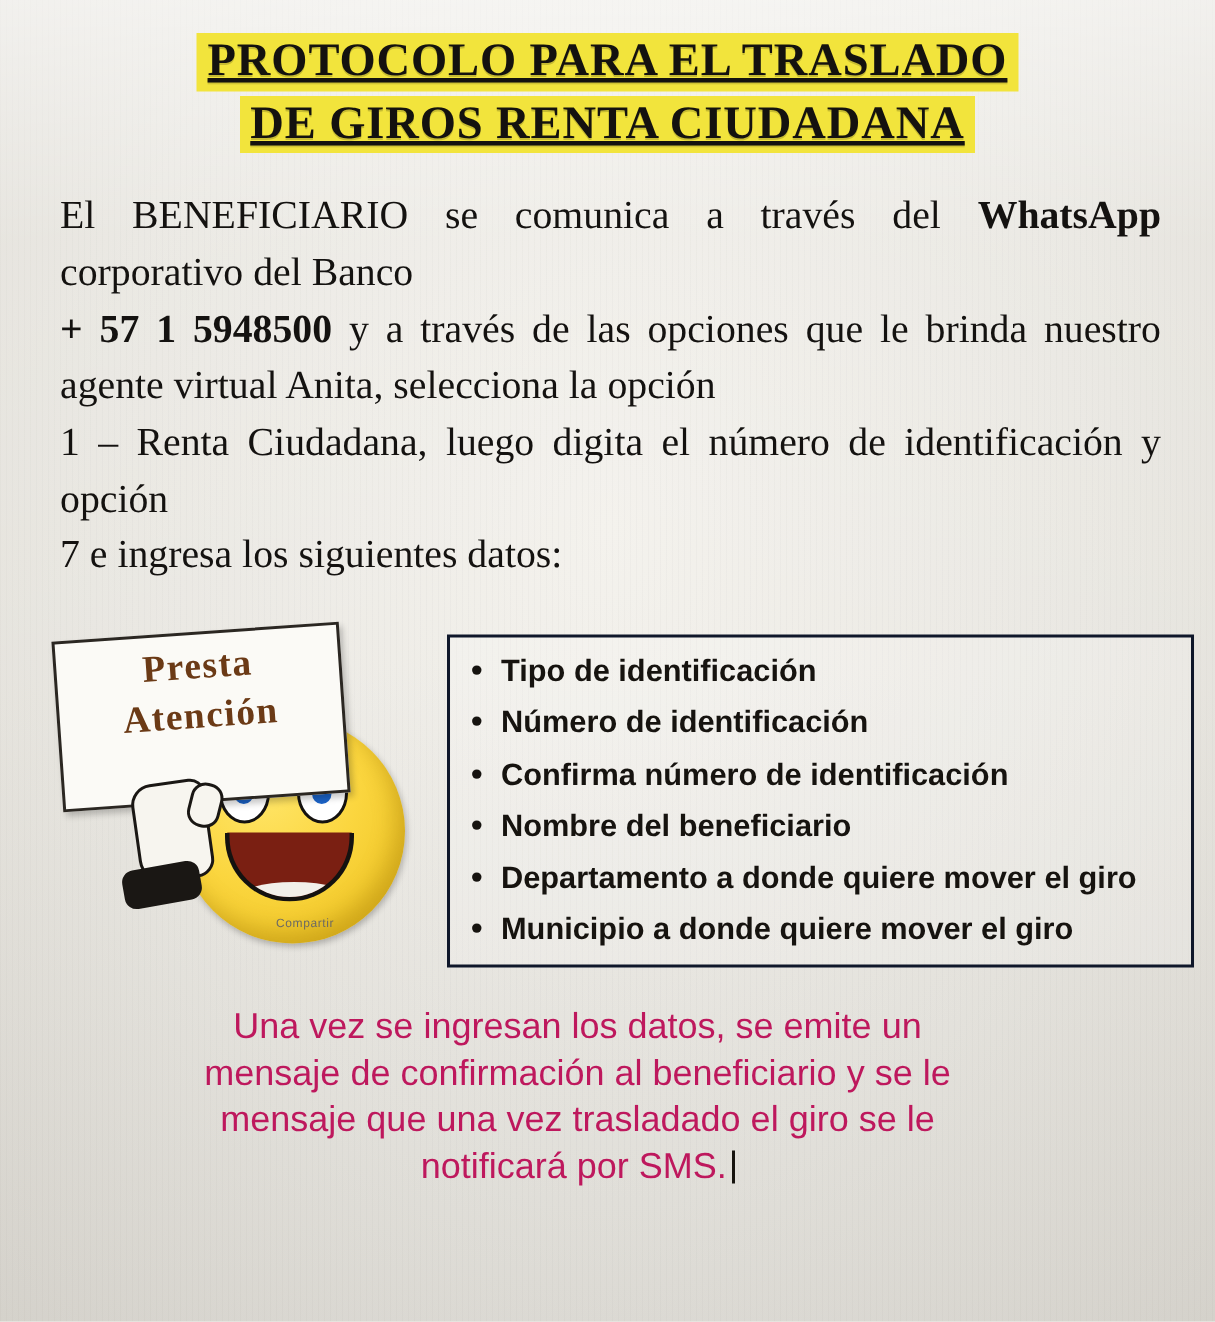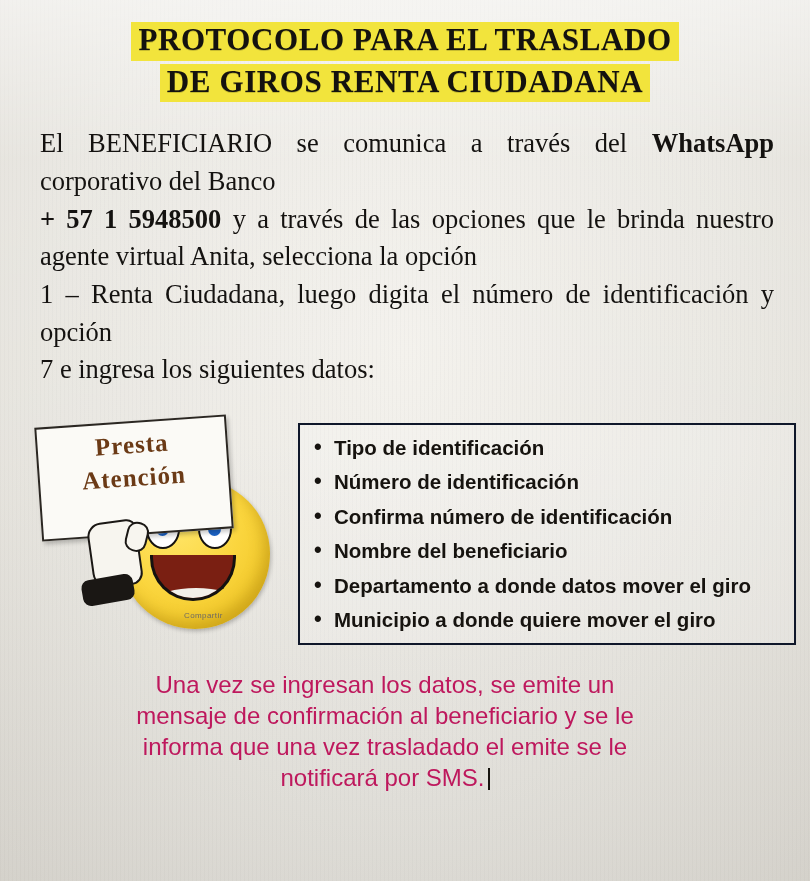--- a/index.html
+++ b/index.html
@@ -40,20 +40,21 @@
     font-family: "Liberation Serif", serif;
     font-weight: bold;
     font-size: 31px;
     letter-spacing: 0.6px;
     color: #14120f;
     background: #f2e43c;
     padding: 1px 7px 3px 7px;
     line-height: 1.12;
     margin: 0 0 3px 0;
     text-shadow: 0 1px 0 rgba(0,0,0,0.18);
+    text-decoration: underline;
   }
 
   
   .body-block {
     margin: 20px 22px 0 26px;
     font-size: 26.5px;
     line-height: 1.42;
     color: #141210;
     text-align: justify;
   }
@@ -312,27 +313,27 @@
       <div class="sleeve"></div>
       <div class="mini-credit">Compartir</div>
     </div>
 
     <div class="bullet-box">
       <ul>
         <li>Tipo de identificación</li>
         <li>Número de identificación</li>
         <li>Confirma número de identificación</li>
         <li>Nombre del beneficiario</li>
-        <li>Departamento a donde datos mover el giro</li>
+        <li>Departamento a donde quiere mover el giro</li>
         <li>Municipio a donde quiere mover el giro</li>
       </ul>
     </div>
 
   </div>
 
   <div class="footer-block">
     <p>Una vez se ingresan los datos, se emite un</p>
     <p>mensaje de confirmación al beneficiario y se le</p>
-    <p>informa que una vez trasladado el emite se le</p>
+    <p>mensaje que una vez trasladado el giro se le</p>
     <p><span>notificará por SMS.</span><span class="caret"></span></p>
   </div>
 
 </div>
 
 </body></html>

